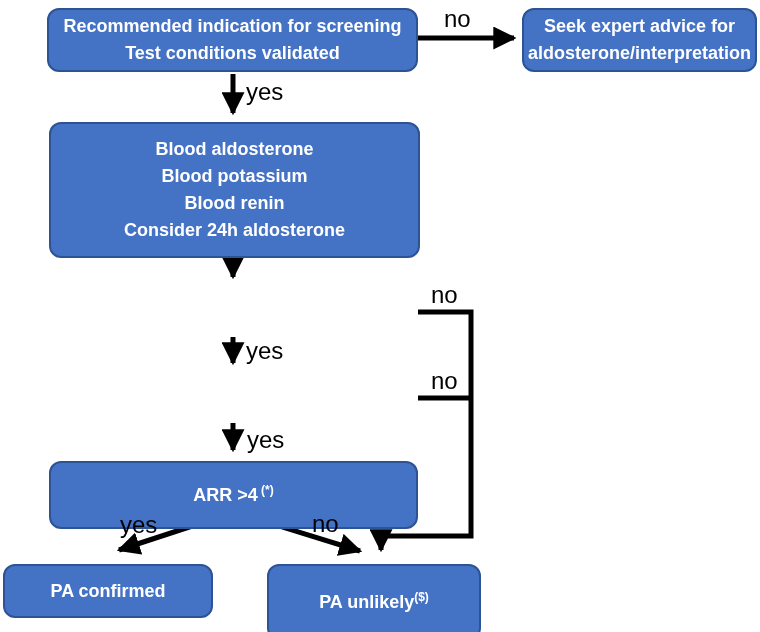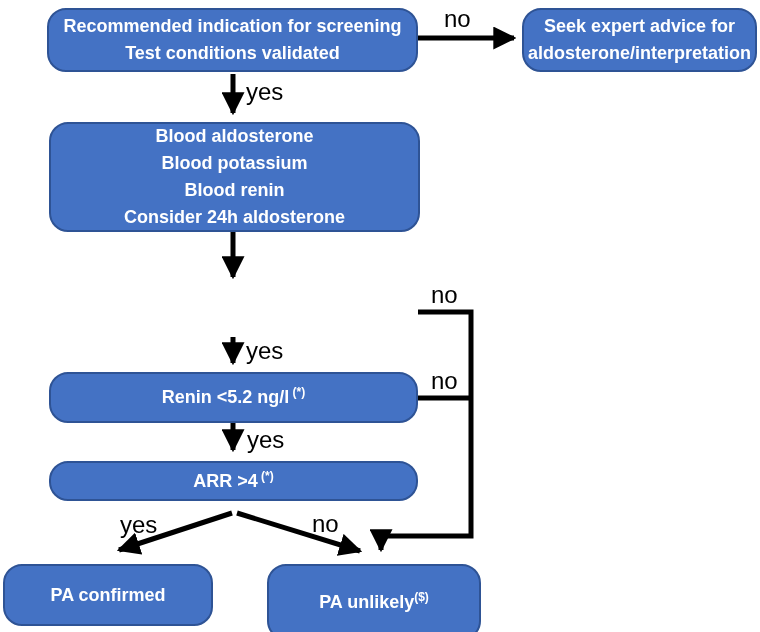--- a/index.html
+++ b/index.html
@@ -18,21 +18,21 @@
   .wires {
     position: absolute;
     left: 0;
     top: 0;
   }
   .node {
     position: absolute;
     box-sizing: border-box;
     background: #4472C4;
     border: 2.5px solid #2E5395;
-    border-radius: 19px;
+    border-radius: 12px;
     color: #ffffff;
     font-weight: bold;
     font-size: 18px;
     line-height: 27px;
     display: flex;
     flex-direction: column;
     align-items: center;
     justify-content: center;
     text-align: center;
     padding: 2px 6px;
@@ -76,37 +76,34 @@
   <div class="node" style="left:47px; top:8px; width:371px; height:64px;">
     <div>Recommended indication for screening</div>
     <div>Test conditions validated</div>
   </div>
 
   <div class="node" style="left:522px; top:8px; width:235px; height:64px;text-align:center;">
     <div>Seek expert advice for</div>
     <div>aldosterone/interpretation</div>
   </div>
 
-  <div class="node" style="left:49px; top:122px; width:371px; height:110px;">
+  <div class="node" style="left:49px; top:122px; width:371px; height:136px;">
     <div>Blood aldosterone</div>
     <div>Blood potassium</div>
     <div>Blood renin</div>
     <div>Consider 24h aldosterone</div>
   </div>
 
 
-  <div class="node" style="left:49px; top:372px; width:369px; height:51px;">
-    <div><span>Renin &lt;5.2 ng/l</span><sup> (*)</sup></div>
-  </div>
 
-  <div class="node" style="left:49px; top:461px; width:369px; height:40px;">
+  <div class="node" style="left:49px; top:461px; width:369px; height:68px;">
     <div><span>ARR &gt;4</span><sup> (*)</sup></div>
   </div>
 
-  <div class="node" style="left:3px; top:564px; width:210px; height:62px;">
+  <div class="node" style="left:3px; top:564px; width:210px; height:54px;">
     <div>PA confirmed</div>
   </div>
 
   <div class="node" style="left:267px; top:564px; width:214px; height:76px;">
     <div><span>PA unlikely</span><sup>($)</sup></div>
   </div>
 
   <div class="edge-label" style="left:444px; top:7px;">no</div>
   <div class="edge-label" style="left:246px; top:80px;">yes</div>
   <div class="edge-label" style="left:431px; top:283px;">no</div>

